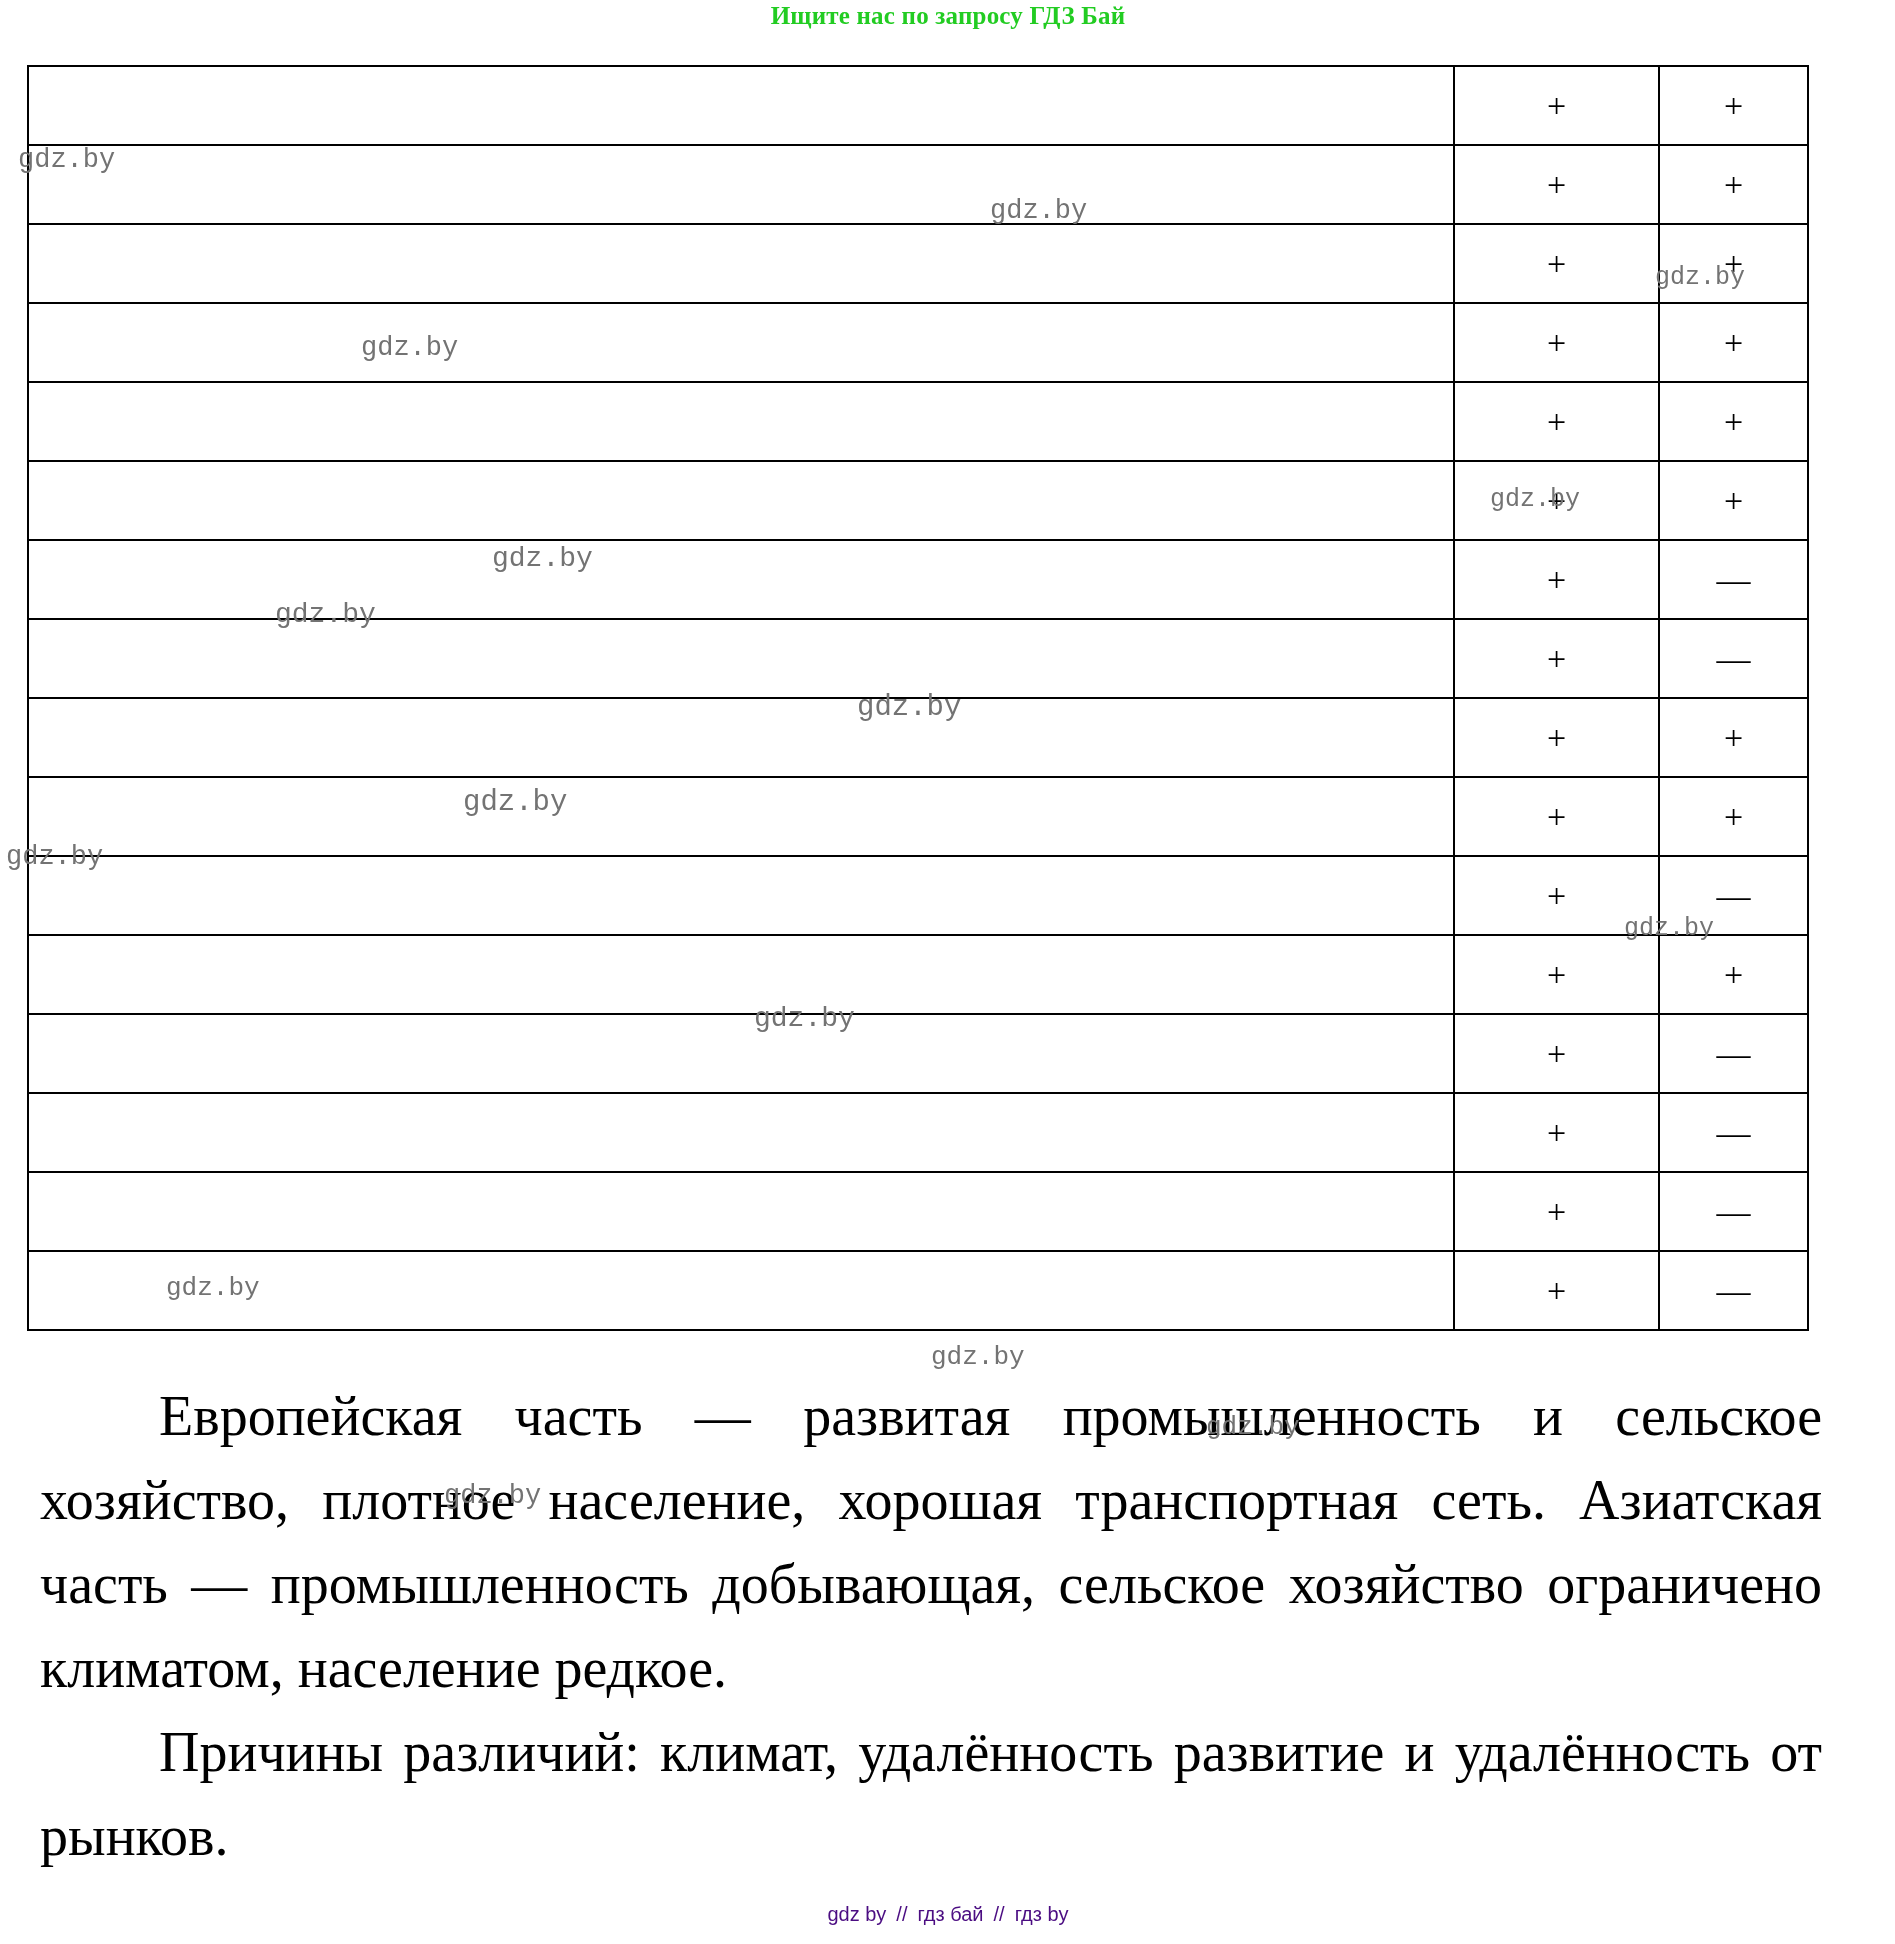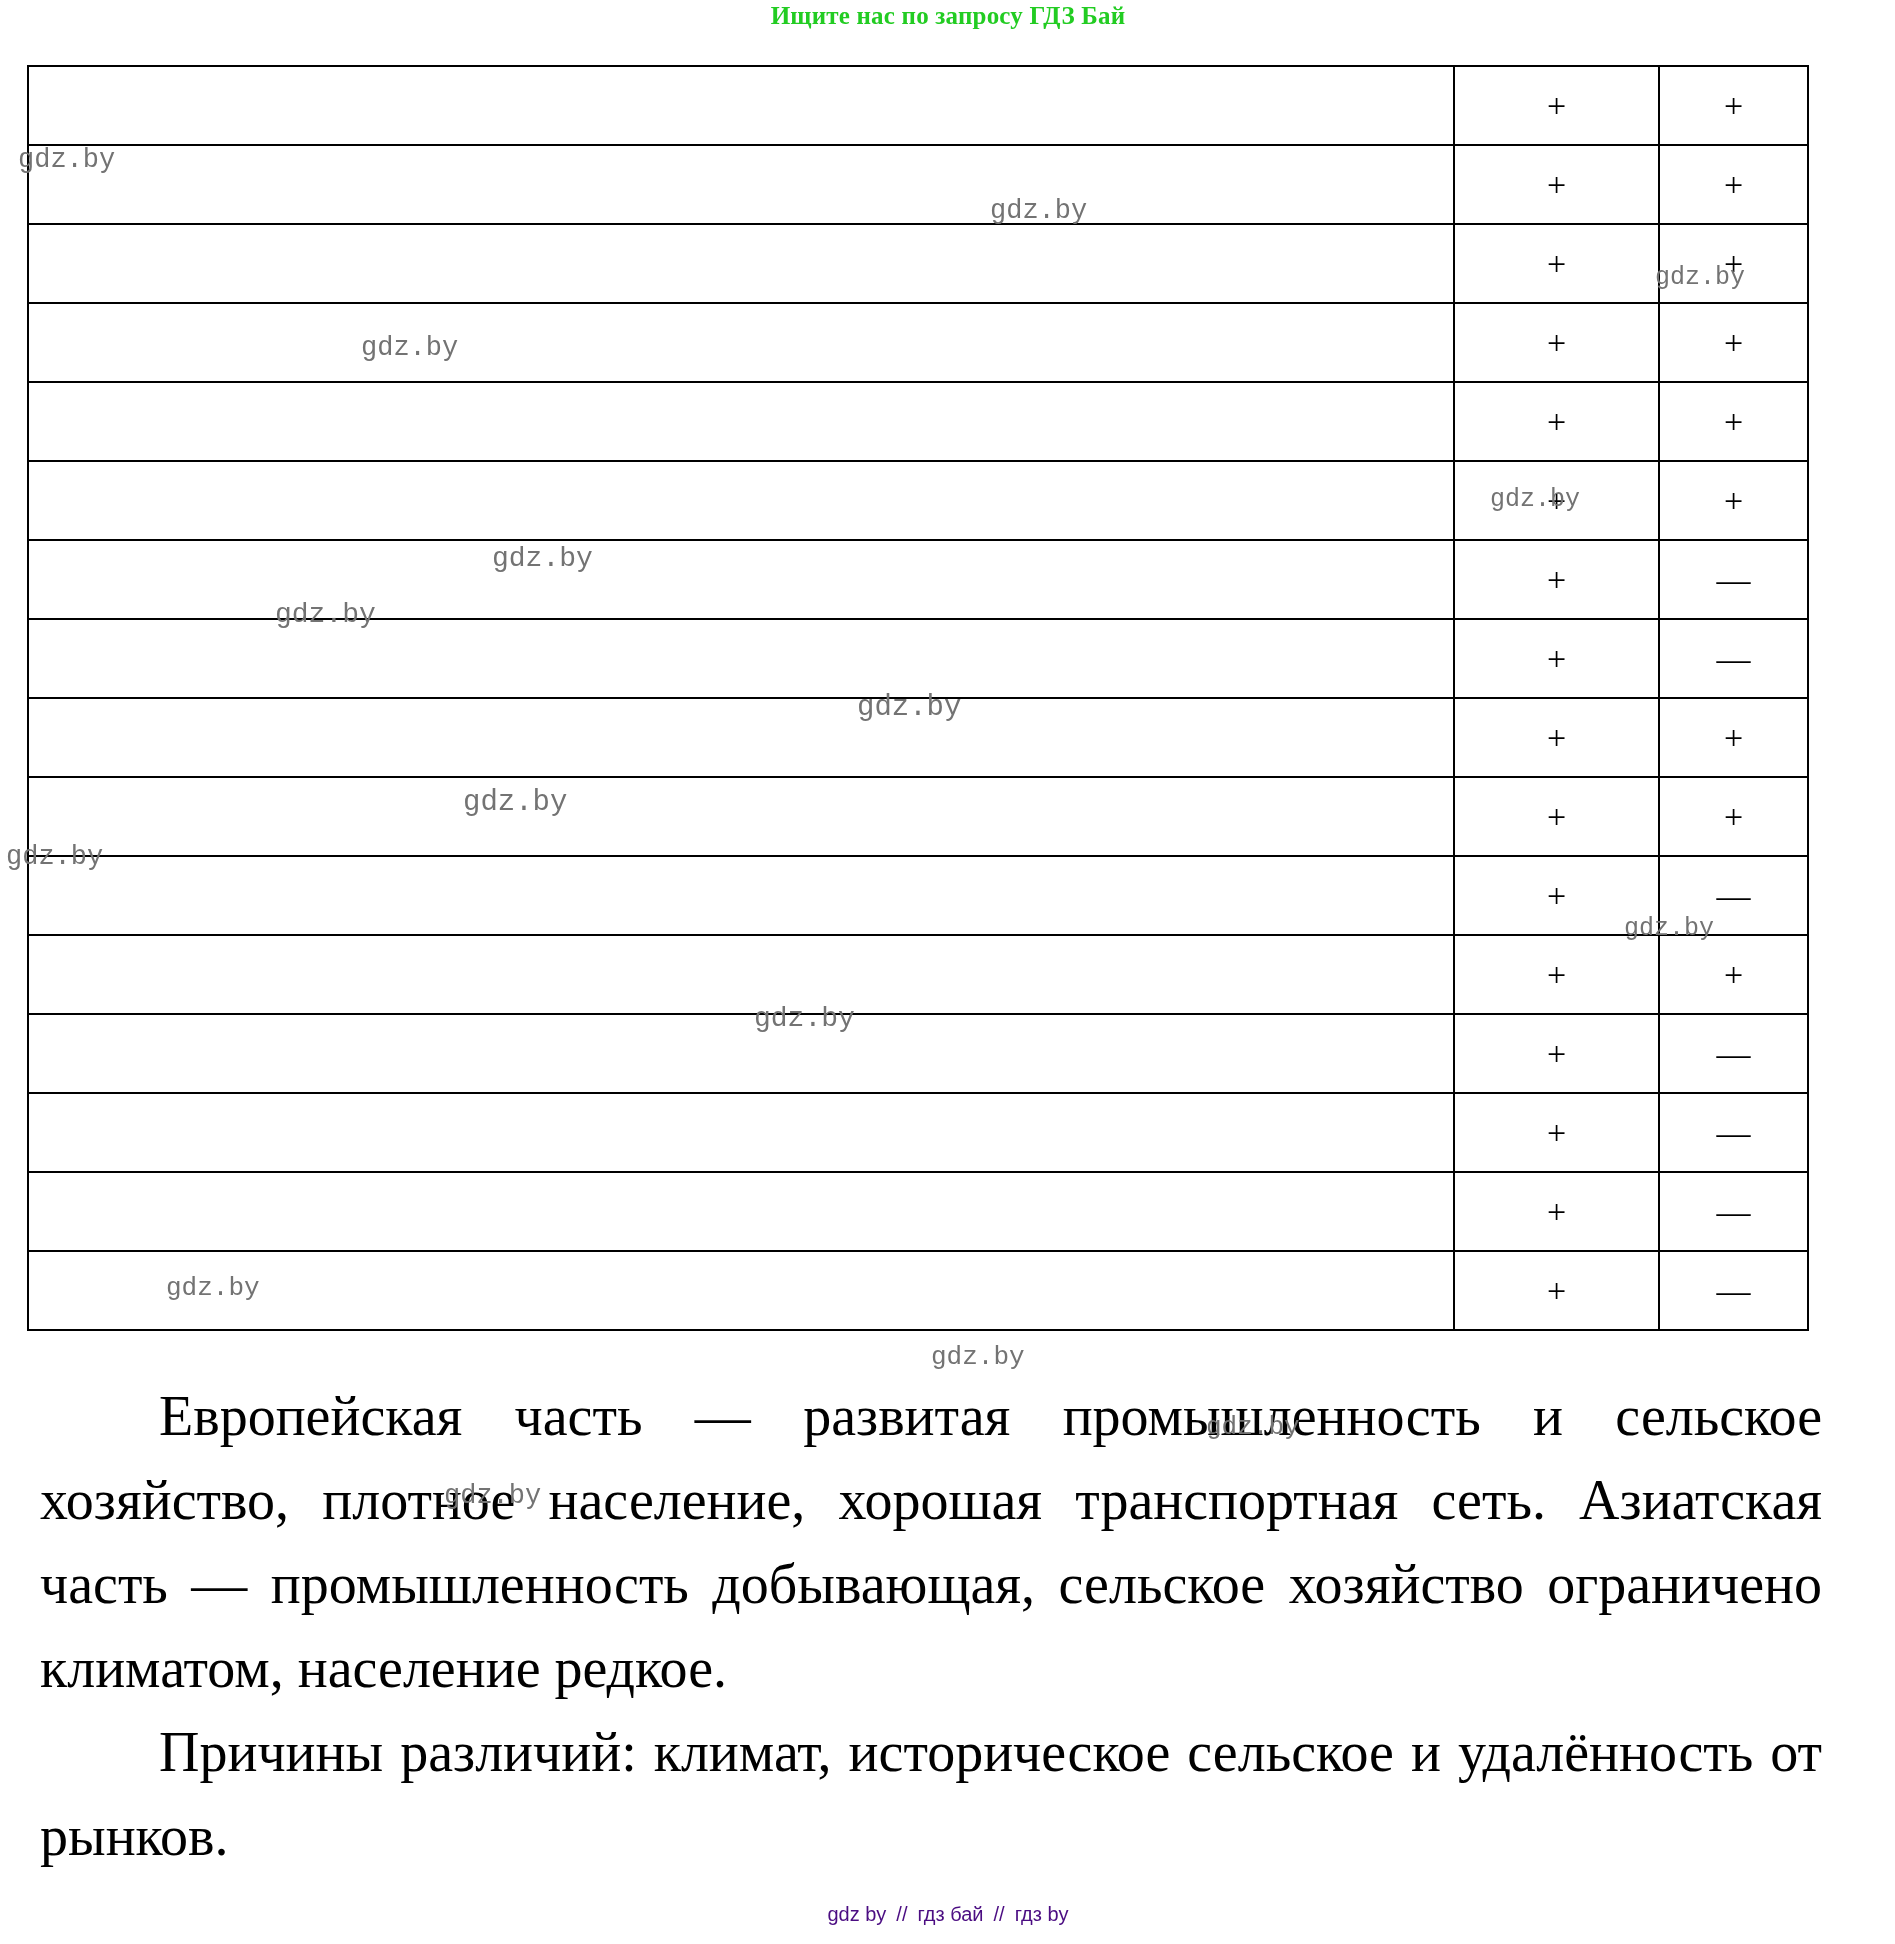--- a/index.html
+++ b/index.html
@@ -193,21 +193,21 @@
           <td class="c-desc"></td>
           <td class="c-eu"><span class="mark">+</span></td>
           <td class="c-as"><span class="mark">—</span></td>
         </tr>
       </tbody>
   </table>
 </div>
 
 <div class="body-text">
   <p>Европейская часть — развитая промышленность и сельское хозяйство, плотное население, хорошая транспортная сеть. Азиатская часть — промышленность добывающая, сельское хозяйство ограничено климатом, население редкое.</p>
-  <p>Причины различий: климат, историческое сельское и удалённость от рынков.</p>
+  <p>Причины различий: климат, удалённость развитие и удалённость от рынков.</p>
 </div>
 
 <div class="promo-footer">
   <span>gdz by</span><span class="sep">//</span><span>гдз бай</span><span class="sep">//</span><span>гдз by</span>
 </div>
 
 <div id="watermark-layer">
     <div class="wm" style="left: 18px; top: 147px; font-size: 27px;">gdz.by</div>
     <div class="wm" style="left: 990px; top: 198px; font-size: 27px;">gdz.by</div>
     <div class="wm" style="left: 1655px; top: 265px; font-size: 25px;">gdz.by</div>

